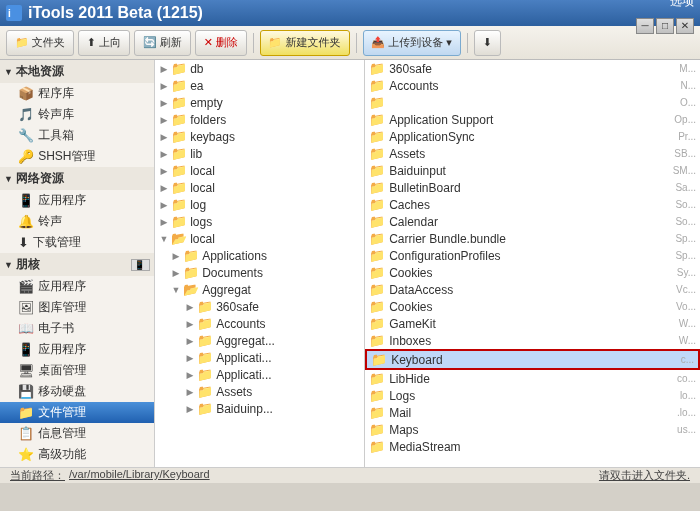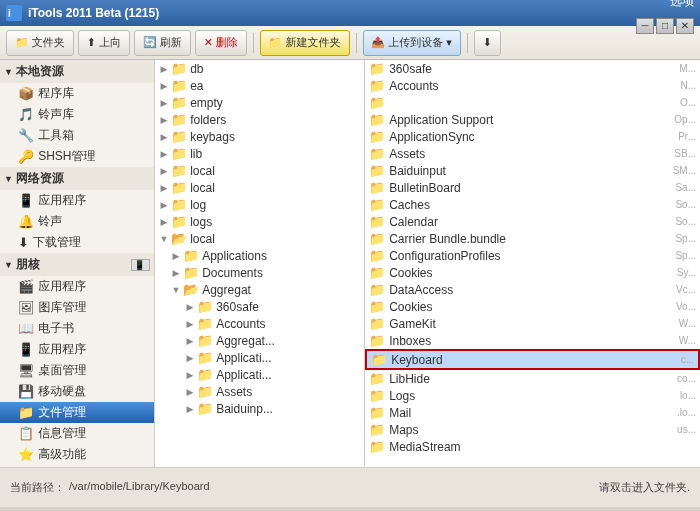--- a/index.html
+++ b/index.html
@@ -25,21 +25,21 @@
     .title-bar-left {
       display: flex;
       align-items: center;
       gap: 6px;
     }
     .title-icon {
       width: 16px;
       height: 16px;
     }
     .title-text {
-      font-size: 12px;
+      font-size: 16px;
       font-weight: bold;
       color: white;
     }
     .title-bar-right {
       display: flex;
       gap: 2px;
     }
     .win-btn {
       width: 18px;
       height: 16px;
@@ -201,23 +201,24 @@
     }
 
     
     .status-bar {
       background: #e8e4dc;
       border-top: 1px solid #ccc;
       padding: 1px 10px;
       display: flex;
       align-items: center;
       justify-content: space-between;
-      height: 40px;
+      height: 16px;
       font-size: 11px;
       color: #444;
+      text-decoration: underline;
     }
     .status-path {
       display: flex;
       gap: 4px;
     }
 
     
     ::-webkit-scrollbar { width: 8px; height: 8px; }
     ::-webkit-scrollbar-track { background: #f0ece4; }
     ::-webkit-scrollbar-thumb { background: #bbb; border-radius: 2px; }

